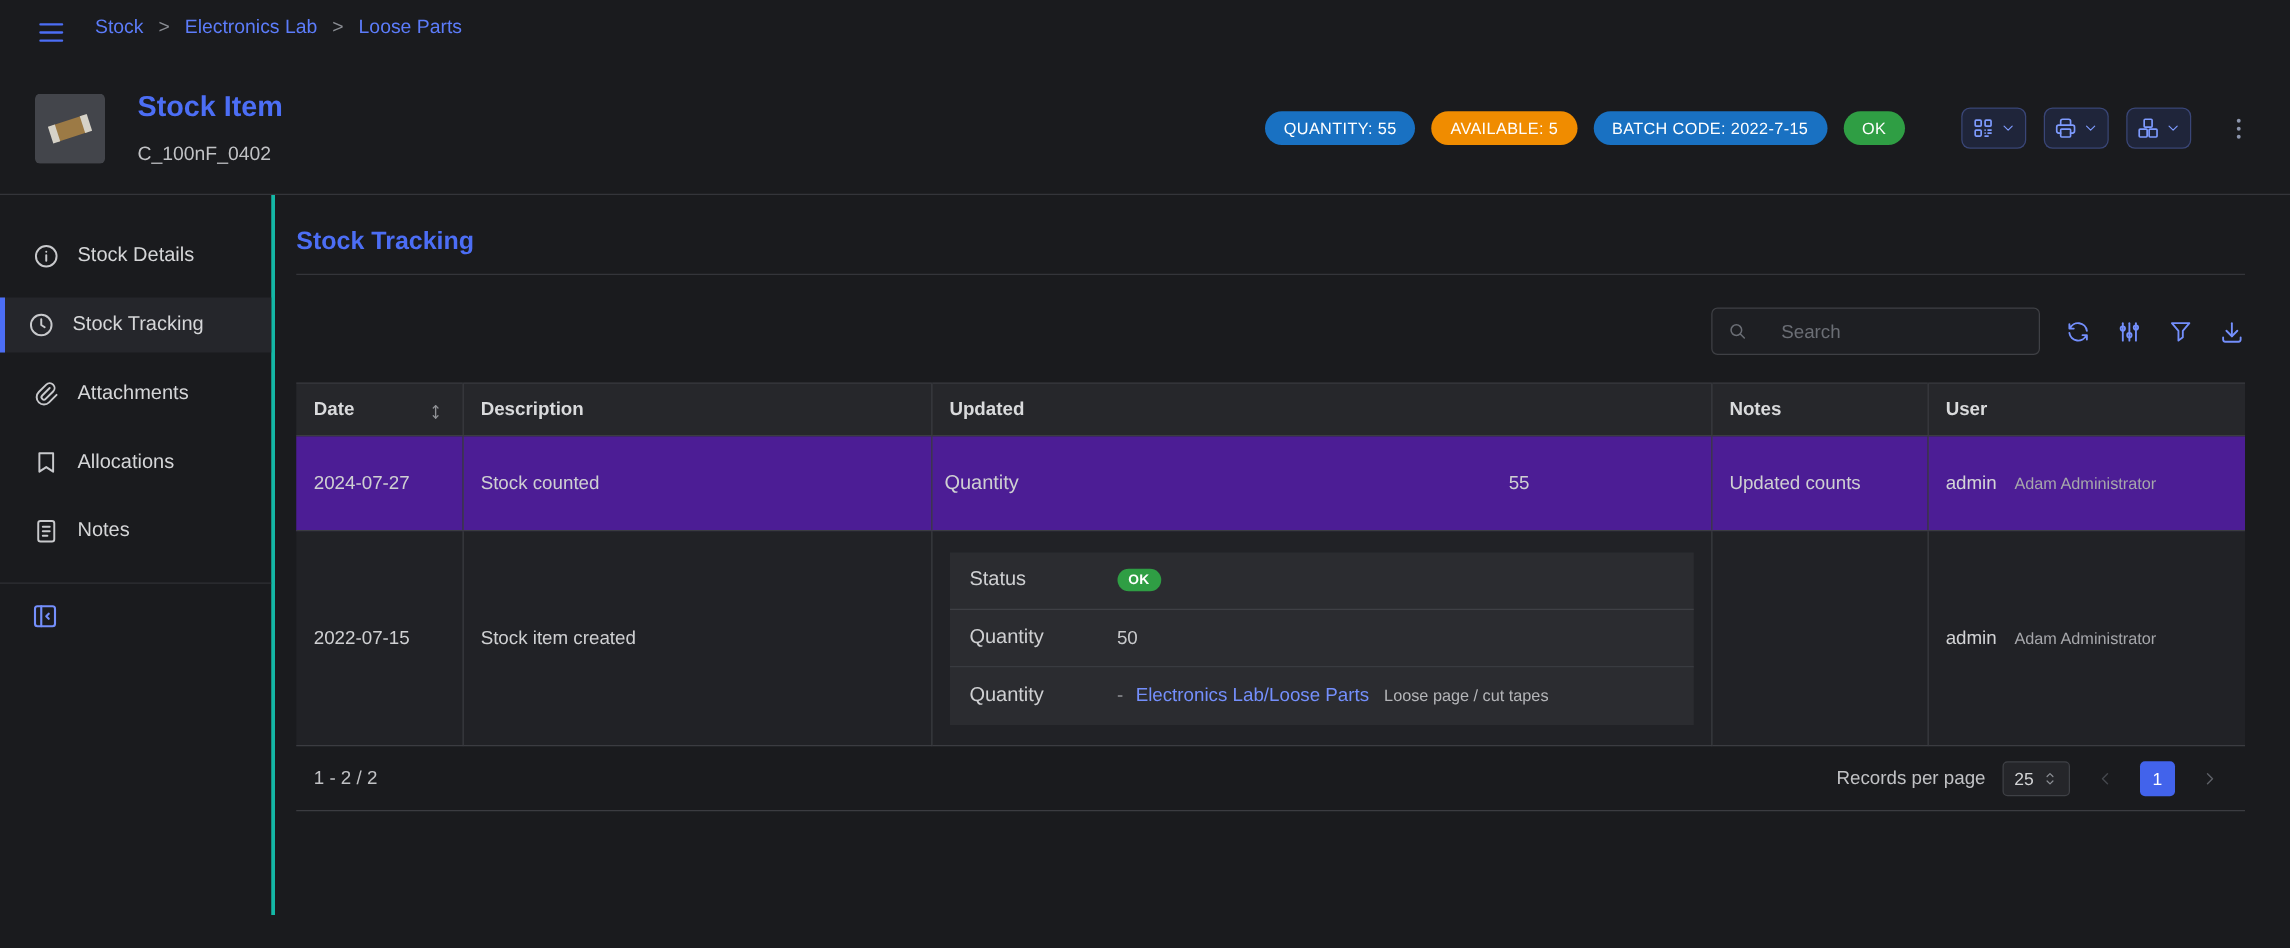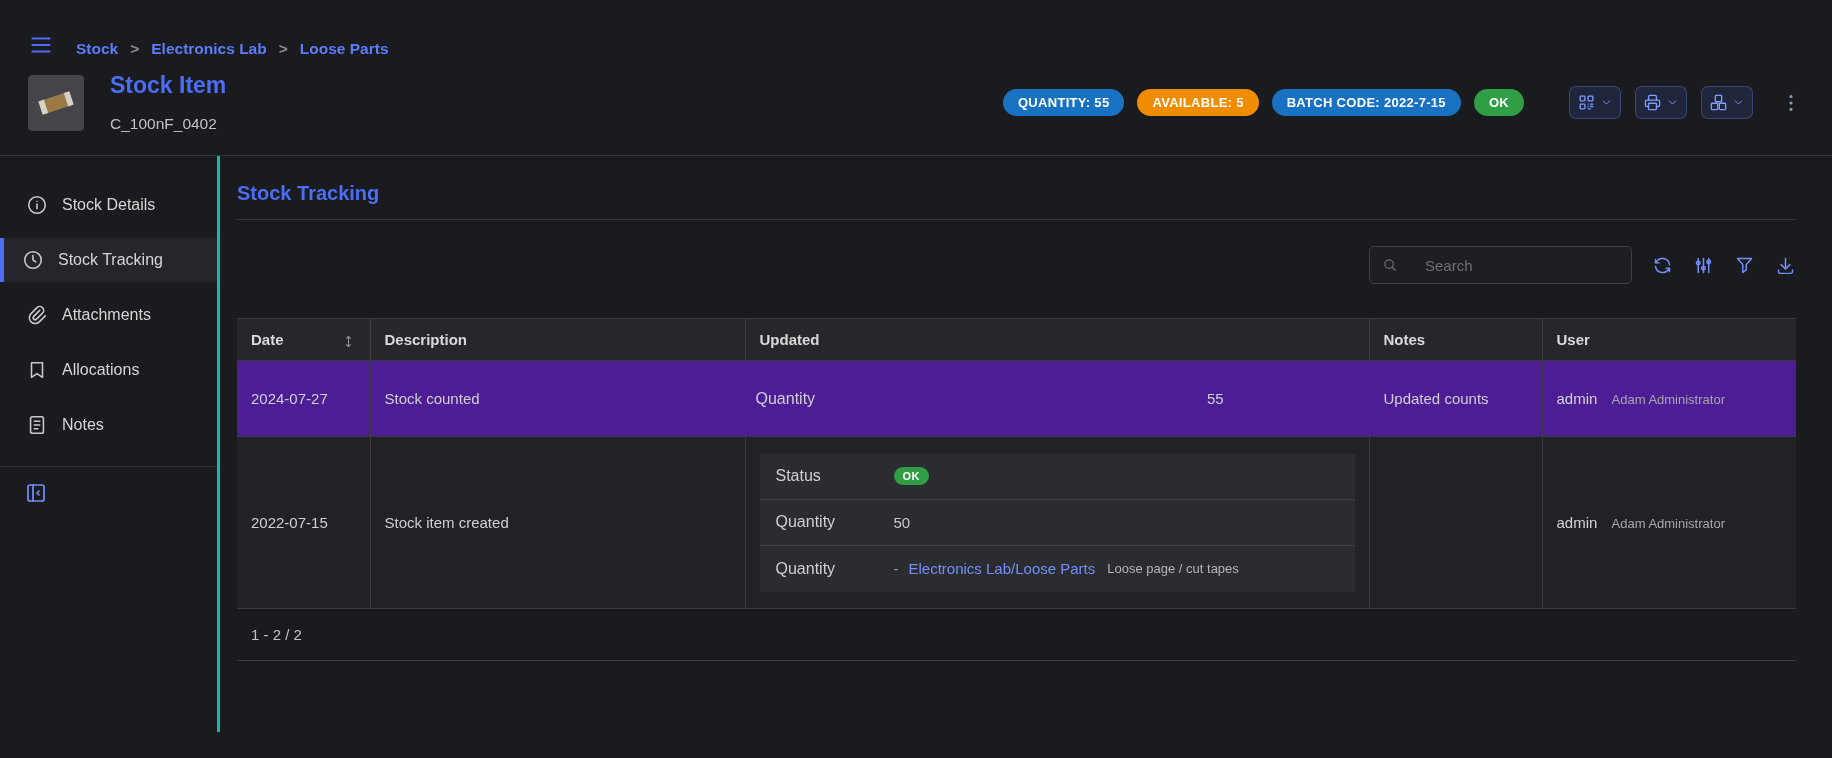--- a/index.html
+++ b/index.html
@@ -8,34 +8,34 @@
     background: #1a1b1e;
     color: #c9cacc;
     font-family: "Liberation Sans", sans-serif;
     font-size: 15px;
     overflow: hidden;
   }
   .icon svg { fill: none; stroke: currentColor; stroke-width: 1.7; stroke-linecap: round; stroke-linejoin: round; display: block; }
   .icon.filled svg { fill: currentColor; stroke: none; }
 
   
-  .topbar { height: 58px; display: flex; align-items: flex-end; padding: 0 28px; font-weight: bold; }
+  .topbar { height: 58px; display: flex; align-items: flex-start; padding: 13px 28px; }
   .burger { color: #4c6ef5; cursor: pointer; margin-right: 22px; }
   .breadcrumb { display: flex; align-items: center; gap: 12px; font-size: 15.5px; }
   .breadcrumb a { color: #5c7cfa; text-decoration: none; cursor: pointer; }
   .breadcrumb .sep { color: #8a8d93; }
 
   
   .header { display: flex; align-items: center; padding: 14px 30px 22px 28px; }
   .thumb { width: 56px; height: 56px; border-radius: 4px; overflow: hidden; flex: 0 0 auto; cursor: pointer; }
   .titleblock { margin-left: 26px; }
   .page-title { color: #4c6ef5; font-size: 23px; font-weight: bold; }
   .page-subtitle { color: #c1c2c5; font-size: 15.5px; margin-top: 16px; }
   .header-right { margin-left: auto; display: flex; align-items: center; gap: 13px; }
-  .badge { padding: 6px 15px; border-radius: 15px; color: #fff; font-size: 13px; font-weight: bold; letter-spacing: .3px; white-space: nowrap; }
+  .badge { padding: 6px 15px; border-radius: 15px; color: #fff; font-size: 13px; font-weight: normal; letter-spacing: .3px; white-space: nowrap; }
   .badge.blue { background: #1971c2; }
   .badge.orange { background: #f08c00; }
   .badge.green { background: #2f9e44; }
   .actiongroup { display: flex; align-items: center; gap: 14px; margin-left: 32px; }
   .iconbtn { display: flex; align-items: center; gap: 4px; padding: 6px 7px; border-radius: 7px;
              background: rgba(66,99,235,.14); border: 1px solid rgba(116,143,252,.32); color: #7e9bff; cursor: pointer; }
   .dots { color: #8d96ad; cursor: pointer; margin-left: 14px; }
   .header-divider { height: 1px; background: #34353a; }
 
   
@@ -55,21 +55,21 @@
 
   .toolbar { margin-top: 26px; display: flex; align-items: center; justify-content: flex-end; gap: 20px; }
   .search { width: 263px; height: 38px; display: flex; align-items: center; gap: 9px; padding: 0 12px;
             background: #1e1f23; border: 1px solid #3f4045; border-radius: 5px; }
   .search .icon { color: #6b6e75; }
   .search input { background: transparent; border: none; outline: none; color: #c9cacc; font-family: inherit; font-size: 15px; width: 100%; margin-left: 17px; }
   .search input::placeholder { color: #6b6e75; }
   .tool { color: #748ffc; cursor: pointer; }
 
   
-  .tracking-table { width: 100%; border-collapse: collapse; table-layout: fixed; margin-top: 34px; border-top: 1px solid #3b3c41; }
+  .tracking-table { width: 100%; border-collapse: collapse; table-layout: fixed; margin-top: 22px; border-top: 1px solid #3b3c41; }
   .tracking-table th, .tracking-table td { border-right: 1px solid #3b3c41; border-bottom: 1px solid #3b3c41; vertical-align: middle; }
   .tracking-table th:last-child, .tracking-table td:last-child { border-right: none; }
   .tracking-table thead th { background: #26272b; height: 42px; text-align: left; padding: 0 14px; color: #d9dadc; font-size: 15px; font-weight: bold; }
   .sort-icon { float: right; color: #909296; margin-top: 3px; cursor: pointer; }
   .row-hl td { background: #4c1d95; }
   .row-plain td { background: #212226; }
   td.cell { padding: 0 14px; font-size: 15px; color: #cfd0d2; }
   tr.row-hl { height: 76px; }
   tr.row-plain { height: 172px; }
 
@@ -373,15 +373,38 @@
           <td class="cell user-cell">
             <span class="uname">admin</span>
             <span class="ufull">Adam Administrator</span>
           </td>
         </tr>
       </tbody>
     </table>
 
     <div class="tfooter">
       <span class="range">1 - 2 / 2</span>
+      <div class="right">
+        <span class="rpp-label">Records per page</span>
+        <div class="pagesize">
+          <span>25</span>
+          <span class="icon">
+            <svg width="14" height="14" viewBox="0 0 24 24">
+                <polyline points="8 9 12 5 16 9"></polyline>
+                <polyline points="8 15 12 19 16 15"></polyline>
+              </svg>
+          </span>
+        </div>
+        <span class="icon pg nav disabled">
+          <svg width="16" height="16" viewBox="0 0 24 24">
+              <polyline points="15 6 9 12 15 18"></polyline>
+            </svg>
+        </span>
+        <span class="pg active">1</span>
+        <span class="icon pg nav">
+          <svg width="16" height="16" viewBox="0 0 24 24">
+              <polyline points="9 6 15 12 9 18"></polyline>
+            </svg>
+        </span>
+      </div>
     </div>
   </main>
 </div>
 
 </body></html>

